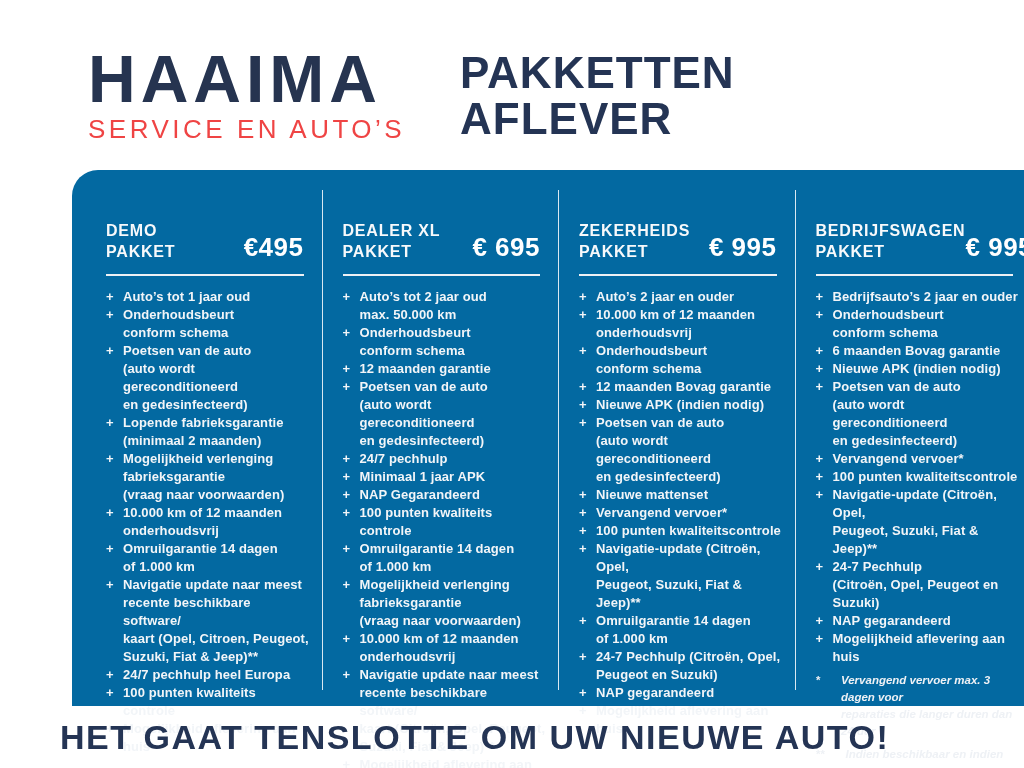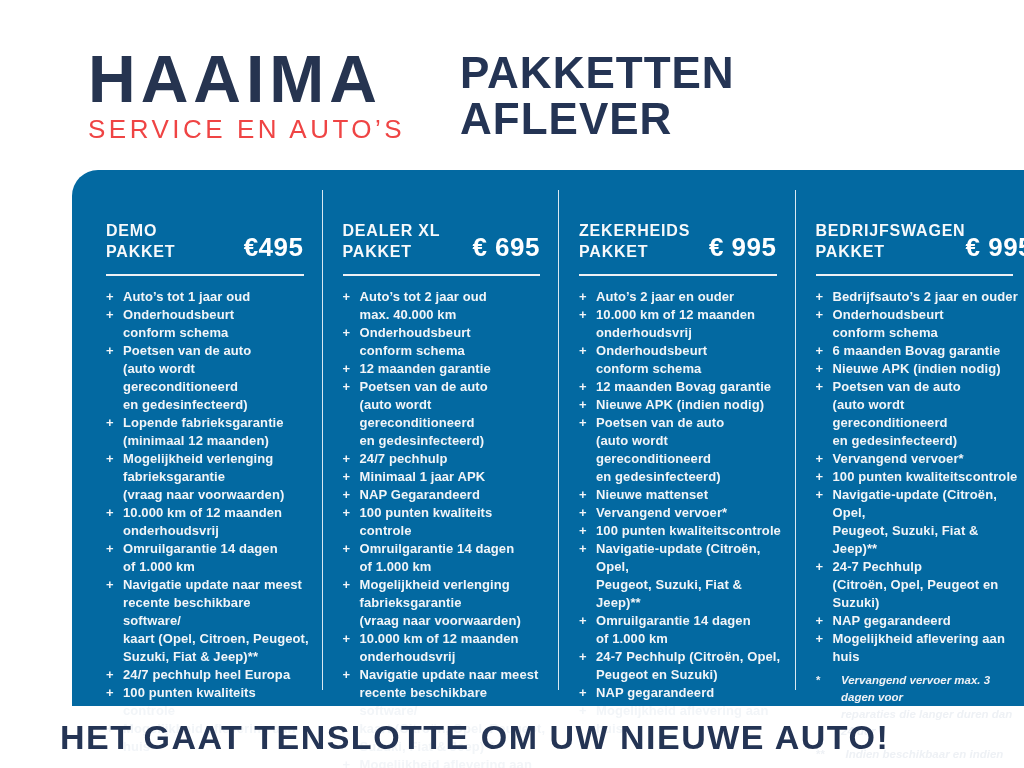--- a/index.html
+++ b/index.html
@@ -80,21 +80,21 @@
           </li>
           <li class="pkg-item">
             <span class="plus">+</span>
             <span class="item-text">Poetsen van de auto
 (auto wordt gereconditioneerd
 en gedesinfecteerd)</span>
           </li>
           <li class="pkg-item">
             <span class="plus">+</span>
             <span class="item-text">Lopende fabrieksgarantie
-(minimaal 12 maanden)</span>
+(minimaal 2 maanden)</span>
           </li>
           <li class="pkg-item">
             <span class="plus">+</span>
             <span class="item-text">Mogelijkheid verlenging
 fabrieksgarantie
 (vraag naar voorwaarden)</span>
           </li>
           <li class="pkg-item">
             <span class="plus">+</span>
             <span class="item-text">10.000 km of 12 maanden
@@ -133,21 +133,21 @@
           <div>DEALER XL</div>
           <div>PAKKET</div>
         </div>
         <div class="pkg-price">€ 695</div>
       </div>
       <hr class="pkg-rule">
       <ul class="pkg-items">
           <li class="pkg-item">
             <span class="plus">+</span>
             <span class="item-text">Auto’s tot 2 jaar oud
-max. 40.000 km</span>
+max. 50.000 km</span>
           </li>
           <li class="pkg-item">
             <span class="plus">+</span>
             <span class="item-text">Onderhoudsbeurt
 conform schema</span>
           </li>
           <li class="pkg-item">
             <span class="plus">+</span>
             <span class="item-text">12 maanden garantie</span>
           </li>

